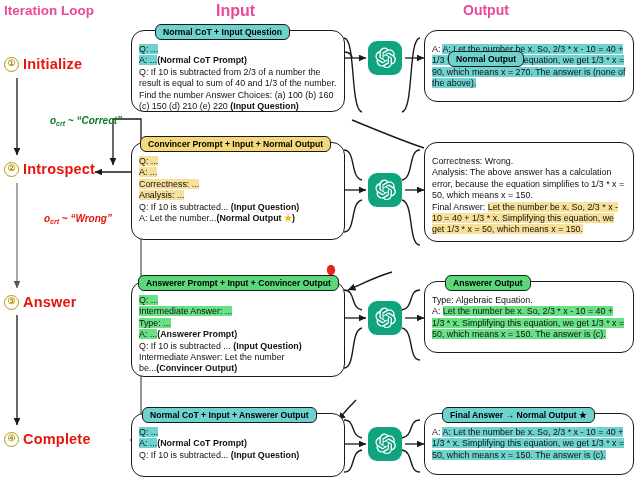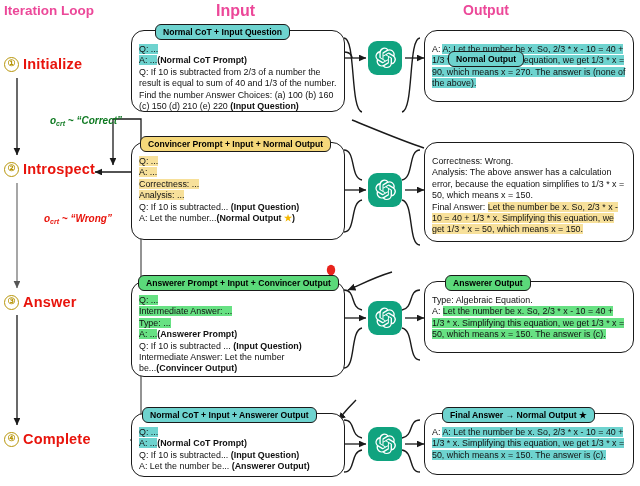--- a/index.html
+++ b/index.html
@@ -233,21 +233,20 @@
       <div class="wrap">A: <span class="hl-green">Let the number be x. So, 2/3 * x - 10 = 40 + 1/3 * x. Simplifying this equation, we get 1/3 * x = 50, which means x = 150. The answer is (c).</span></div>
     </div>
   </div>
   <div class="tag green" style="left:445px;top:275px;">Answerer Output</div>
 
   <div class="bubble" style="left:131px;top:413px;width:214px;height:64px;">
     <div class="body">
       <div class="ln"><span class="hl-teal">Q: ...</span></div>
       <div class="ln"><span class="hl-teal">A: ...</span><span class="b">(Normal CoT Prompt)</span></div>
       <div class="ln">Q: If 10 is subtracted... <span class="b">(Input Question)</span></div>
-      <div class="ln">A: Let the number be... <span class="b">(Answerer Output)</span></div>
     </div>
   </div>
   <div class="tag teal" style="left:142px;top:407px;">Normal CoT + Input + Answerer Output</div>
 
   <div class="gpt" style="left:368px;top:427px;">
     <svg width="24" height="24" viewBox="0 0 24 24" aria-hidden="true">
       <path fill="#ffffff" d="M21.5 10.1a5.1 5.1 0 0 0-.45-4.2 5.2 5.2 0 0 0-5.6-2.5A5.2 5.2 0 0 0 11.6 1.5a5.2 5.2 0 0 0-4.96 3.6 5.15 5.15 0 0 0-3.44 2.5 5.2 5.2 0 0 0 .64 6.1 5.1 5.1 0 0 0 .44 4.2 5.2 5.2 0 0 0 5.6 2.5 5.2 5.2 0 0 0 3.86 1.72 5.2 5.2 0 0 0 4.96-3.6 5.15 5.15 0 0 0 3.45-2.5 5.2 5.2 0 0 0-.65-6.12zm-7.74 10.8a3.86 3.86 0 0 1-2.48-.9l.12-.07 4.12-2.38a.67.67 0 0 0 .34-.58V11.2l1.74 1.01c.02 0 .03.03.03.05v4.81a3.88 3.88 0 0 1-3.87 3.85zM5.43 17.3a3.85 3.85 0 0 1-.46-2.59l.12.07 4.12 2.38c.21.12.47.12.68 0l5.03-2.9v2.01a.06.06 0 0 1-.03.05l-4.17 2.4a3.88 3.88 0 0 1-5.29-1.42zM4.35 8.33a3.86 3.86 0 0 1 2.02-1.7v4.9c0 .24.13.46.34.58l5.02 2.9-1.74 1a.07.07 0 0 1-.06 0L5.72 13.6a3.88 3.88 0 0 1-1.42-5.28zm14.3 3.33-5.03-2.92 1.74-1a.07.07 0 0 1 .06 0l4.17 2.4a3.86 3.86 0 0 1-.6 6.97v-4.88a.67.67 0 0 0-.34-.57zm1.73-2.6-.12-.08-4.11-2.39a.67.67 0 0 0-.68 0l-5.02 2.9V7.48c0-.02 0-.04.02-.05l4.17-2.4a3.87 3.87 0 0 1 5.74 4.01zM9.5 12.63 7.76 11.6a.07.07 0 0 1-.03-.05V6.74a3.87 3.87 0 0 1 6.35-2.97l-.12.07L9.84 6.22a.67.67 0 0 0-.34.58v5.83zm.95-2.03L12.69 9.3l2.25 1.29v2.59l-2.24 1.29-2.25-1.3z"></path>
     </svg>
   </div>
 

